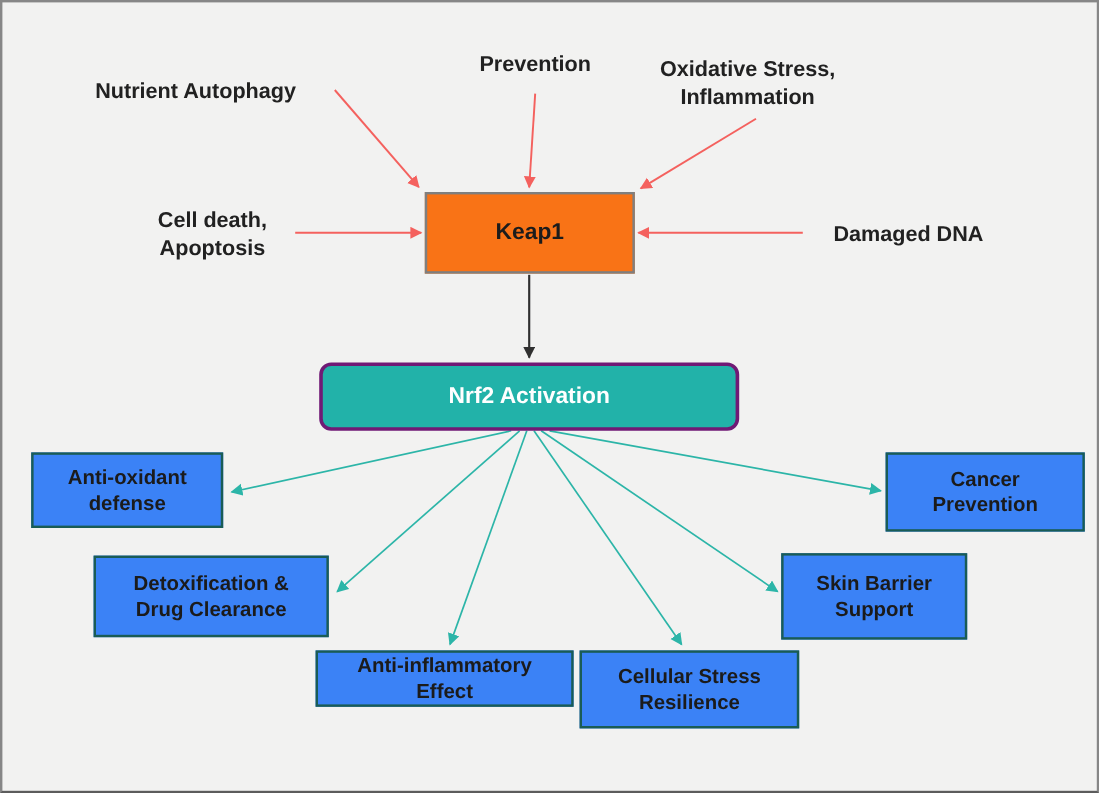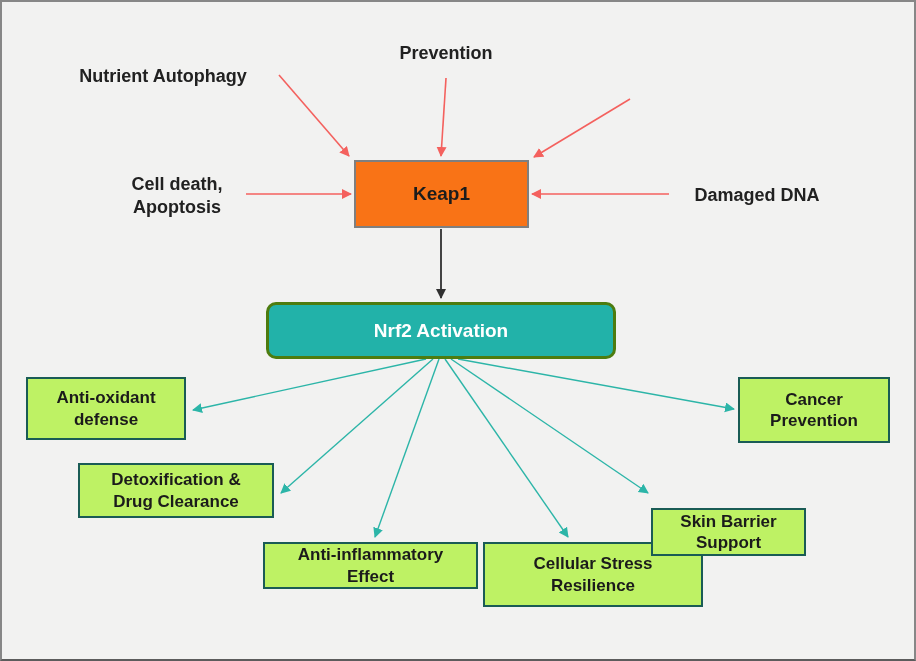--- a/index.html
+++ b/index.html
@@ -49,37 +49,37 @@
   .keap1-node {
     left: 352px; top: 158px; width: 175px; height: 68px;
     background: #f97316;
     border: 2px solid #7f7f7f;
     font-size: 19px;
     color: #1c1c1c;
   }
   .nrf2-node {
     left: 264px; top: 300px; width: 350px; height: 57px;
     background: #22b2a9;
-    border: 3px solid #4d7c0f;
+    border: 3px solid #701a75;
     border-radius: 10px;
     font-size: 19px;
     color: #ffffff;
   }
   .outcome-node {
-    background: #bef264;
+    background: #3b82f6;
     border: 2px solid #1a5c55;
     font-size: 17px;
     color: #1b1b1b;
   }
   #box-antioxidant { left: 24px;  top: 375px; width: 160px; height: 63px; }
-  #box-detox       { left: 76px;  top: 461px; width: 196px; height: 55px; }
+  #box-detox       { left: 76px;  top: 461px; width: 196px; height: 68px; }
   #box-antiinflam  { left: 261px; top: 540px; width: 215px; height: 47px; }
-  #box-cellular    { left: 481px; top: 540px; width: 220px; height: 65px; }
-  #box-skin        { left: 649px; top: 459px; width: 155px; height: 48px; margin-top: 47px; }
-  #box-cancer      { left: 736px; top: 375px; width: 152px; height: 66px; }
+  #box-cellular    { left: 481px; top: 540px; width: 183px; height: 65px; }
+  #box-skin        { left: 649px; top: 459px; width: 155px; height: 72px; }
+  #box-cancer      { left: 736px; top: 375px; width: 166px; height: 66px; }
 </style>
 </head>
 <body>
 
 <div class="canvas">
 
   <svg class="arrow-layer" width="916" height="661" viewBox="0 0 916 661" xmlns="http://www.w3.org/2000/svg">
     <defs>
       <marker id="head-red" markerUnits="userSpaceOnUse" markerWidth="12" markerHeight="11" refX="9" refY="5" orient="auto">
         <path d="M0,0 L10,5 L0,10 Z" fill="#f4615e"></path>
@@ -103,20 +103,22 @@
     <line x1="424" y1="357" x2="191" y2="408" stroke="#2cb5a8" stroke-width="1.4" marker-end="url(#head-teal)"></line>
     <line x1="431" y1="357" x2="279" y2="491" stroke="#2cb5a8" stroke-width="1.4" marker-end="url(#head-teal)"></line>
     <line x1="437" y1="357" x2="373" y2="535" stroke="#2cb5a8" stroke-width="1.4" marker-end="url(#head-teal)"></line>
     <line x1="443" y1="357" x2="566" y2="535" stroke="#2cb5a8" stroke-width="1.4" marker-end="url(#head-teal)"></line>
     <line x1="449" y1="357" x2="646" y2="491" stroke="#2cb5a8" stroke-width="1.4" marker-end="url(#head-teal)"></line>
     <line x1="456" y1="357" x2="732" y2="407" stroke="#2cb5a8" stroke-width="1.4" marker-end="url(#head-teal)"></line>
   </svg>
 
   <div class="free-label" style="left:161px; top:74px;">Nutrient Autophagy</div>
   <div class="free-label" style="left:444px; top:51px;">Prevention</div>
+  <div class="free-label" style="left:621px; top:67px;">Oxidative Stress,
+Inflammation</div>
   <div class="free-label" style="left:175px; top:193px;">Cell death,
 Apoptosis</div>
   <div class="free-label" style="left:755px; top:193px;text-align:right;">Damaged DNA</div>
 
   <div class="node keap1-node">
     <span>Keap1</span>
   </div>
   <div class="node nrf2-node">
     <span>Nrf2 Activation</span>
   </div>

